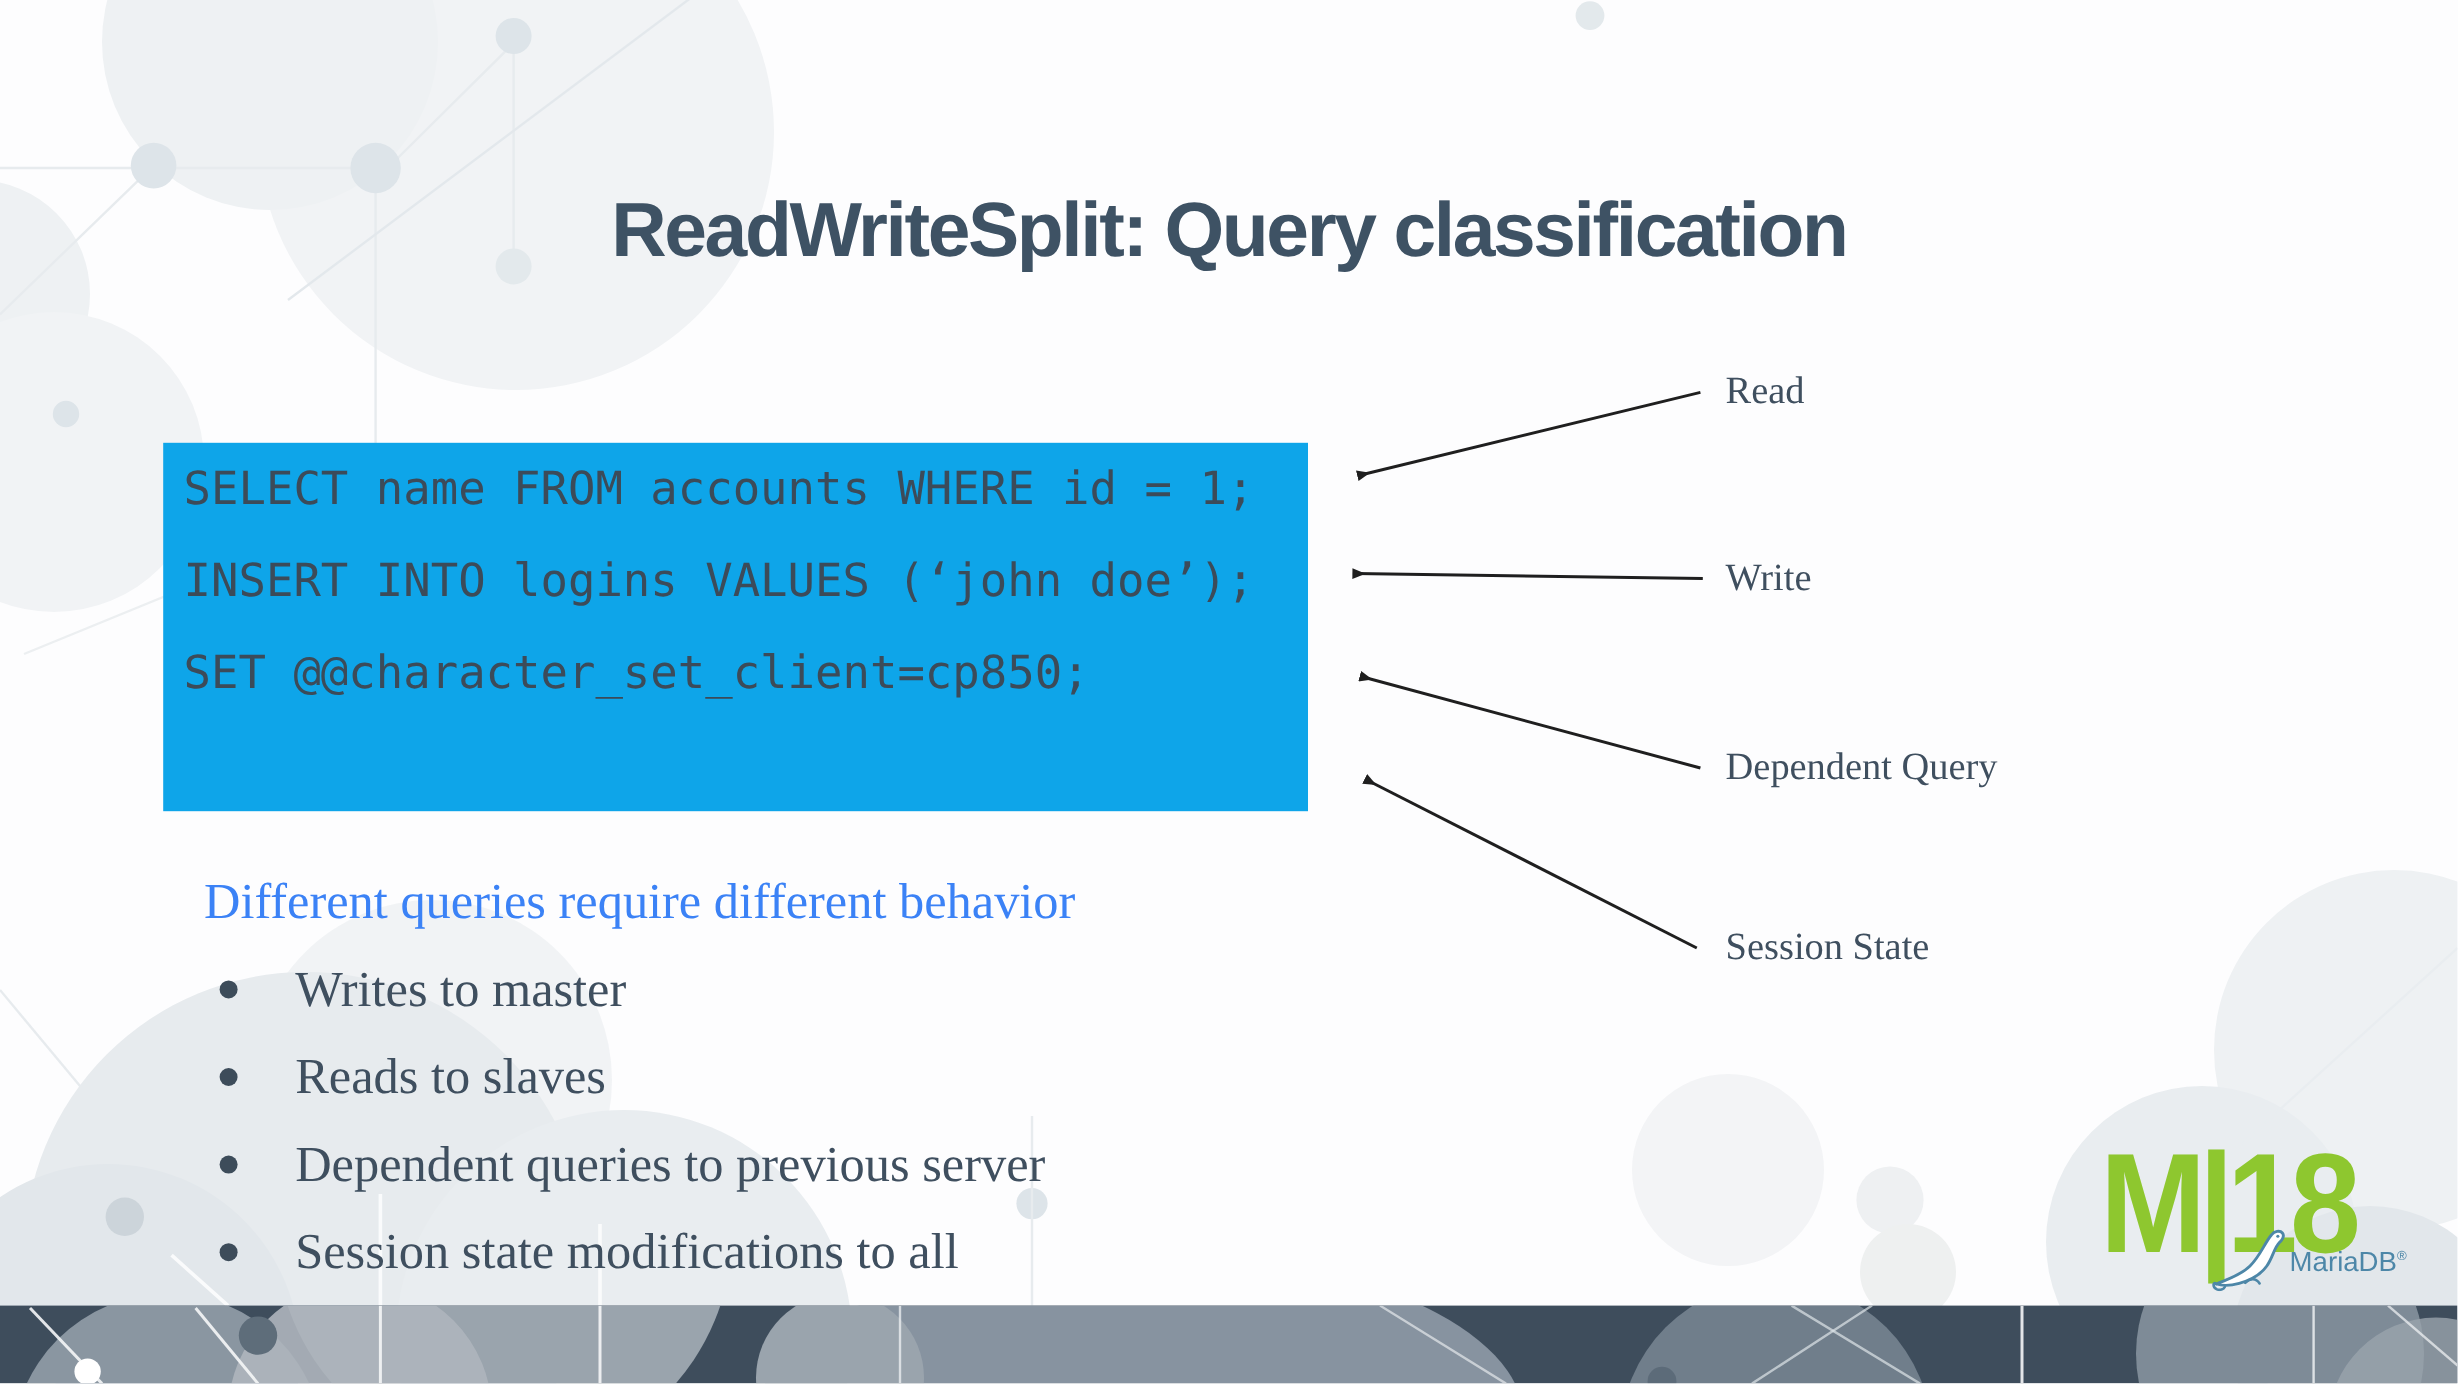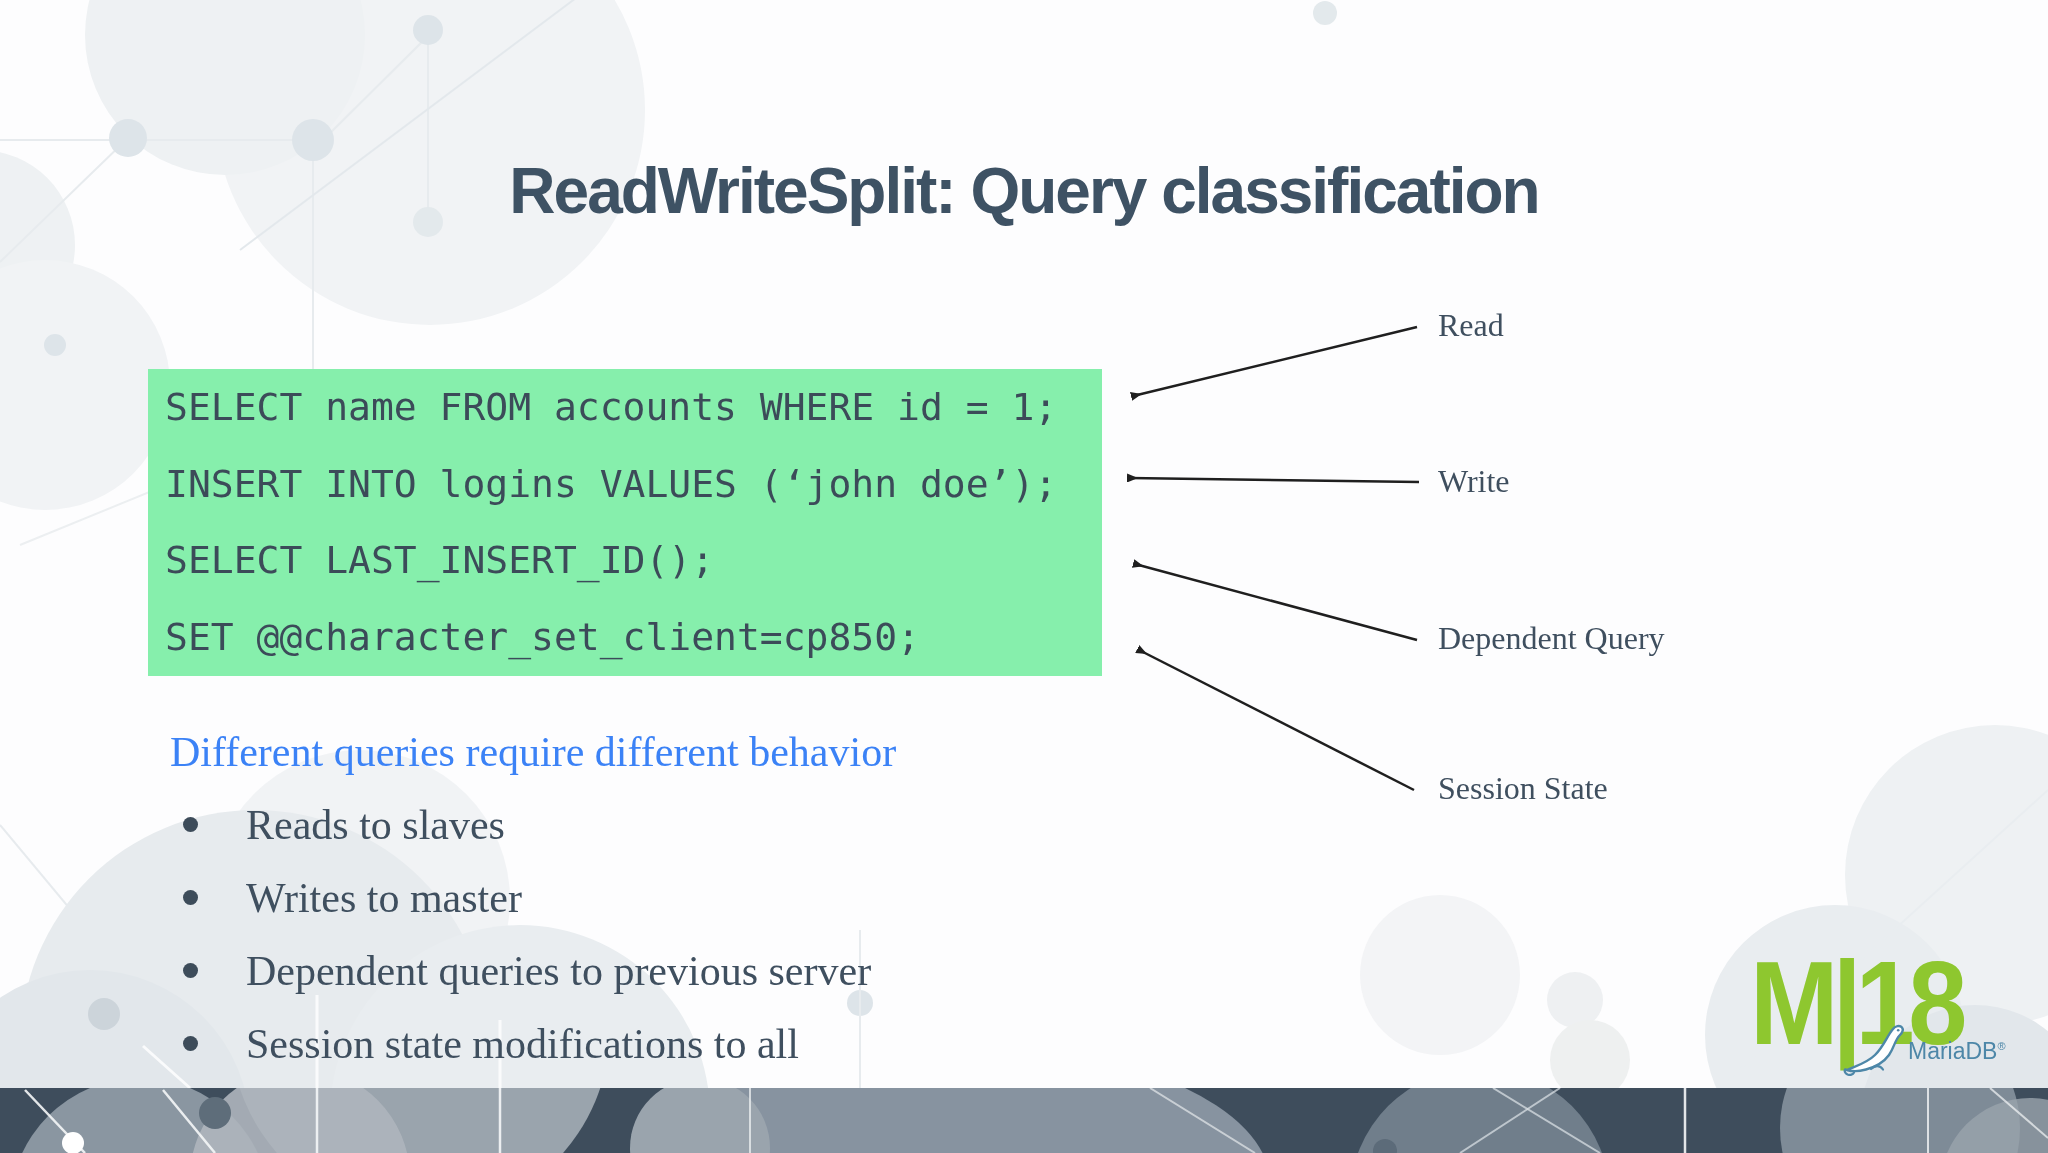--- a/index.html
+++ b/index.html
@@ -16,22 +16,22 @@
   
   .title{
     position:absolute;left:0;right:0;top:143px;margin:11px;
     text-align:center;
     font-size:64px;font-weight:bold;letter-spacing:-2px;
     color:#3e5264;
   }
 
   
   .codeblock{
-    position:absolute;left:148px;top:369px;width:954px;height:307px;
-    background:#86efac;
+    position:absolute;left:136px;top:369px;width:954px;height:307px;
+    background:#0ea5e9;
     padding-left:17px;
     font-family:"DejaVu Sans Mono",monospace;
     font-size:38px;color:#3c4b59;
   }
   .code-line{height:76.5px;display:flex;align-items:center;white-space:pre;}
 
   
   .clabel{
     position:absolute;left:1438px;height:58px;
     display:flex;align-items:center;
@@ -124,21 +124,20 @@
     <circle cx="1835" cy="1035" r="130" fill="#e9edf0"></circle>
     <circle cx="1975" cy="1120" r="115" fill="#e2e7eb"></circle>
     <line x1="2048" y1="790" x2="1720" y2="1088" stroke="#e9edf0" stroke-width="2"></line>
   </svg>
 
   <h1 class="title">ReadWriteSplit: Query classification</h1>
 
   <div class="codeblock">
     <div class="code-line">SELECT name FROM accounts WHERE id = 1;</div>
     <div class="code-line">INSERT INTO logins VALUES (‘john doe’);</div>
-    <div class="code-line">SELECT LAST_INSERT_ID();</div>
     <div class="code-line">SET @@character_set_client=cp850;</div>
   </div>
 
   <svg class="layer" width="2048" height="1153" viewBox="0 0 2048 1153" aria-hidden="true">
     <defs>
       <marker id="ah" markerWidth="11" markerHeight="9" refX="9" refY="4.5" orient="auto" markerUnits="userSpaceOnUse">
         <path d="M11,0 L0,4.5 L11,9 Z" fill="#1f1f1f"></path>
       </marker>
     </defs>
     <line x1="1417" y1="327" x2="1133" y2="396" stroke="#1f1f1f" stroke-width="2.5" marker-end="url(#ah)"></line>
@@ -150,25 +149,25 @@
   <div class="clabel" style="top:296px;">Read</div>
   <div class="clabel" style="top:452px;">Write</div>
   <div class="clabel" style="top:609px;">Dependent Query</div>
   <div class="clabel" style="top:759px;">Session State</div>
 
   <div class="intro">Different queries require different behavior</div>
 
   <div class="bullets">
     <div class="bullet-item">
       <span class="bullet-dot"></span>
+      <span class="bullet-text">Writes to master</span>
+    </div>
+    <div class="bullet-item">
+      <span class="bullet-dot"></span>
       <span class="bullet-text">Reads to slaves</span>
-    </div>
-    <div class="bullet-item">
-      <span class="bullet-dot"></span>
-      <span class="bullet-text">Writes to master</span>
     </div>
     <div class="bullet-item">
       <span class="bullet-dot"></span>
       <span class="bullet-text">Dependent queries to previous server</span>
     </div>
     <div class="bullet-item">
       <span class="bullet-dot"></span>
       <span class="bullet-text">Session state modifications to all</span>
     </div>
   </div>

